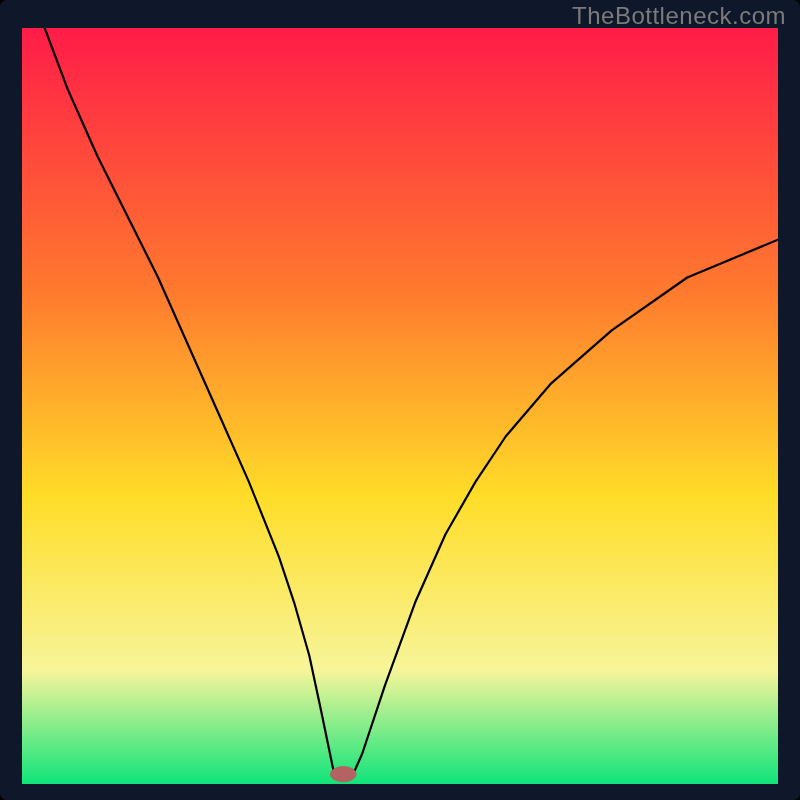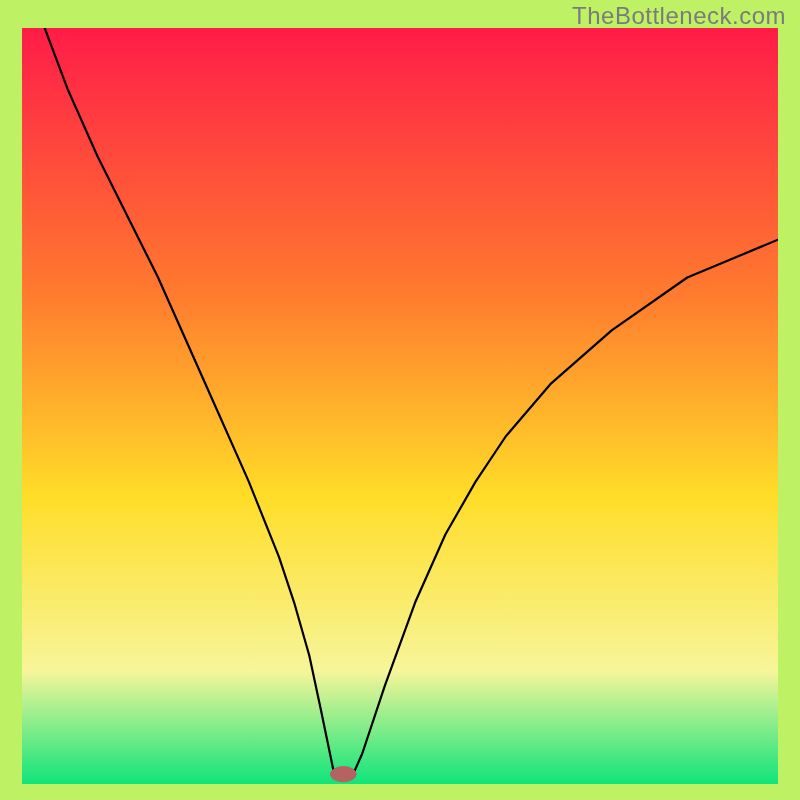--- a/index.html
+++ b/index.html
@@ -9,21 +9,22 @@
     height: 800px;
     background: #000;
     overflow: hidden;
   }
   .frame {
     position: absolute;
     left: 0;
     top: 0;
     width: 800px;
     height: 800px;
-    background: #bef264;
+    background: #0f172a;
+    border-radius: 7px;
   }
   .watermark {
     position: absolute;
     top: 2px;
     right: 14px;
     font-family: Arial, Helvetica, sans-serif;
     font-size: 24px;
     color: #7b7b7b;
     letter-spacing: 0.5px;
   }

